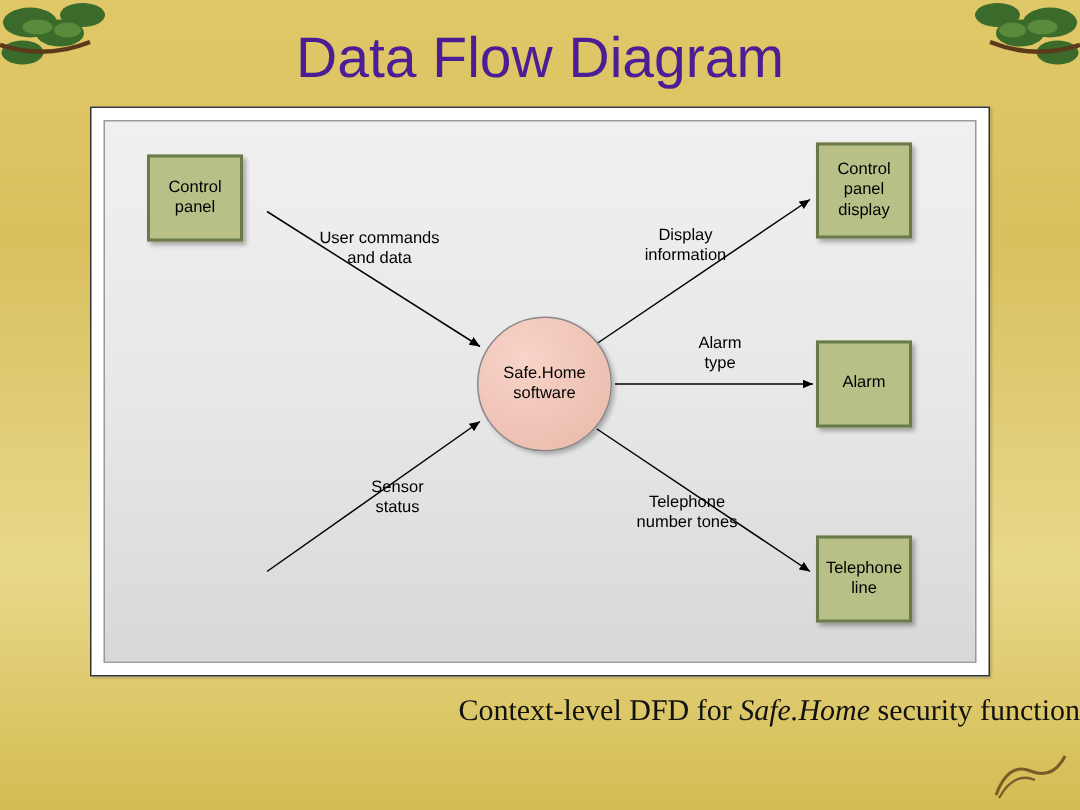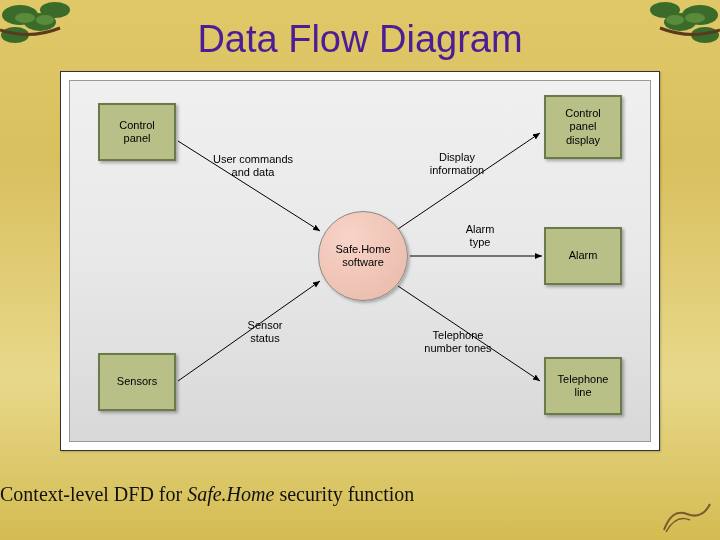--- a/index.html
+++ b/index.html
@@ -40,21 +40,21 @@
   .diagram-inner {
     width: 100%;
     height: 100%;
     background: linear-gradient(180deg, #f0f0f0 0%, #e8e8e8 50%, #d8d8d8 100%);
     border: 1px solid #999;
     position: relative;
     font-family: Arial, sans-serif;
   }
   .entity {
     position: absolute;
-    width: 78px;
+    width: 64px;
     height: 58px;
     background: #b8c088;
     border: 2px solid #6b7a4a;
     display: flex;
     align-items: center;
     justify-content: center;
     text-align: center;
     font-size: 11px;
     color: #000;
     box-shadow: 2px 2px 3px rgba(0,0,0,0.3);
@@ -77,24 +77,24 @@
     line-height: 1.2;
   }
   .flow-label {
     position: absolute;
     font-size: 11px;
     color: #000;
     text-align: center;
     line-height: 1.2;
   }
   .caption {
-    text-align: left;
+    text-align: right;
     font-size: 20px;
     color: #111;
-    margin-top: 32px;
+    margin-top: 12px;
   }
   .caption .italic { font-style: italic; }
   svg.arrows {
     position: absolute;
     top: 0; left: 0;
     width: 100%; height: 100%;
     pointer-events: none;
   }
   .bottom-flourish {
     position: absolute;
@@ -153,23 +153,20 @@
       <line x1="328" y1="148" x2="470" y2="52" stroke="#000" stroke-width="1" marker-end="url(#arrow)"></line>
 
       <line x1="340" y1="175" x2="472" y2="175" stroke="#000" stroke-width="1" marker-end="url(#arrow)"></line>
 
       <line x1="328" y1="205" x2="470" y2="300" stroke="#000" stroke-width="1" marker-end="url(#arrow)"></line>
     </svg>
 
     <div class="entity" style="left:28px; top:22px;">
       <span>Control<br>panel</span>
     </div>
-    <div class="entity" style="left:28px; top:272px;">
-      <span>Sensors</span>
-    </div>
 
     <div class="entity" style="left:474px; top:14px; height:64px;">
       <span>Control<br>panel<br>display</span>
     </div>
     <div class="entity" style="left:474px; top:146px;">
       <span>Alarm</span>
     </div>
     <div class="entity" style="left:474px; top:276px;">
       <span>Telephone<br>line</span>
     </div>

